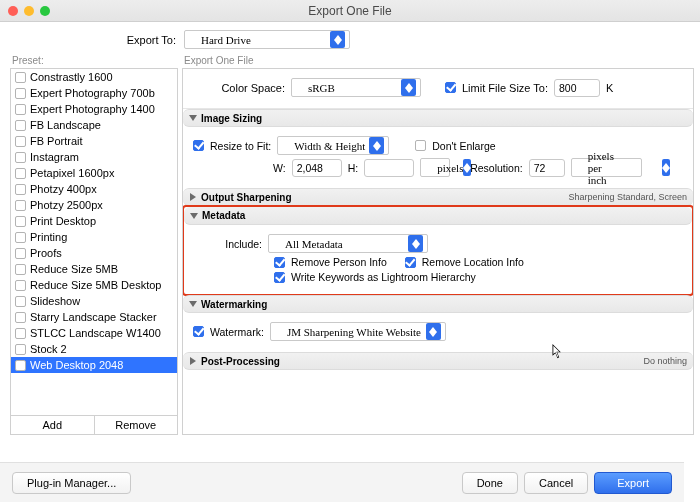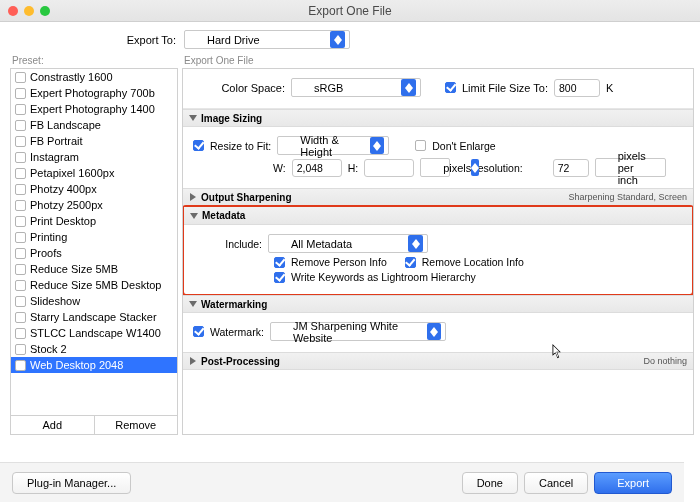--- a/index.html
+++ b/index.html
@@ -33,23 +33,24 @@
     gap: 8px;
   }
   .export-to-row .lbl { width: 164px; text-align: right; font-size: 11px; }
   .popup-select {
     height: 19px;
     border: 1px solid #c9c9c9;
     border-radius: 2px;
     background: #fff;
     display: flex;
     align-items: center;
-    padding: 0 4px 0 22px;
+    padding: 0 4px 0 16px;
     position: relative;
     font-size: 11px;
+    font-family: Liberation Serif, serif;
   }
   .popup-select .caret {
     width: 15px; height: 17px;
     background: #2f6fec;
     border-radius: 2px;
     margin-left: auto;
     display: flex; flex-direction: column; align-items: center; justify-content: center;
     gap: 0;
   }
   .popup-select .caret svg { display: block; }
@@ -107,20 +108,21 @@
   .section-head {
     height: 18px;
     background: linear-gradient(#f1f1f1, #e8e8e8);
     border-top: 1px solid #dcdcdc;
     border-bottom: 1px solid #dcdcdc;
     display: flex; align-items: center;
     padding: 0 6px;
     font-weight: bold;
     font-size: 10px;
     gap: 4px;
+    border-radius: 6px;
   }
   .section-head:first-child { border-top: none; }
   .tri { width: 8px; height: 8px; }
   .section-head .rightlabel { margin-left: auto; font-weight: normal; color: #555; font-size: 9px; }
   .section-body { padding: 6px 10px 8px 10px; font-size: 10.5px; }
   .row { display: flex; align-items: center; gap: 6px; margin: 3px 0; }
   .row .lbl { text-align: right; }
   .text-input {
     height: 18px;
     border: 1px solid #c9c9c9;
@@ -353,21 +355,21 @@
               <svg width="8" height="5" viewBox="0 0 8 5">
                   <path d="M0 5 L4 0 L8 5 Z" fill="#fff"></path>
                 </svg>
               <svg width="8" height="5" viewBox="0 0 8 5">
                   <path d="M0 0 L4 5 L8 0 Z" fill="#fff"></path>
                 </svg>
             </span>
           </div>
           <div style="width:8px"></div>
           <span>Resolution:</span>
-          <input class="text-input" style="width: 36px; margin-left: 24px;" value="72">
+          <input class="text-input" style="width: 36px;" value="72">
           <div class="popup-select ppi-select">
             <span>pixels per inch</span>
             <span class="caret">
               <svg width="8" height="5" viewBox="0 0 8 5">
                   <path d="M0 5 L4 0 L8 5 Z" fill="#fff"></path>
                 </svg>
               <svg width="8" height="5" viewBox="0 0 8 5">
                   <path d="M0 0 L4 5 L8 0 Z" fill="#fff"></path>
                 </svg>
             </span>

